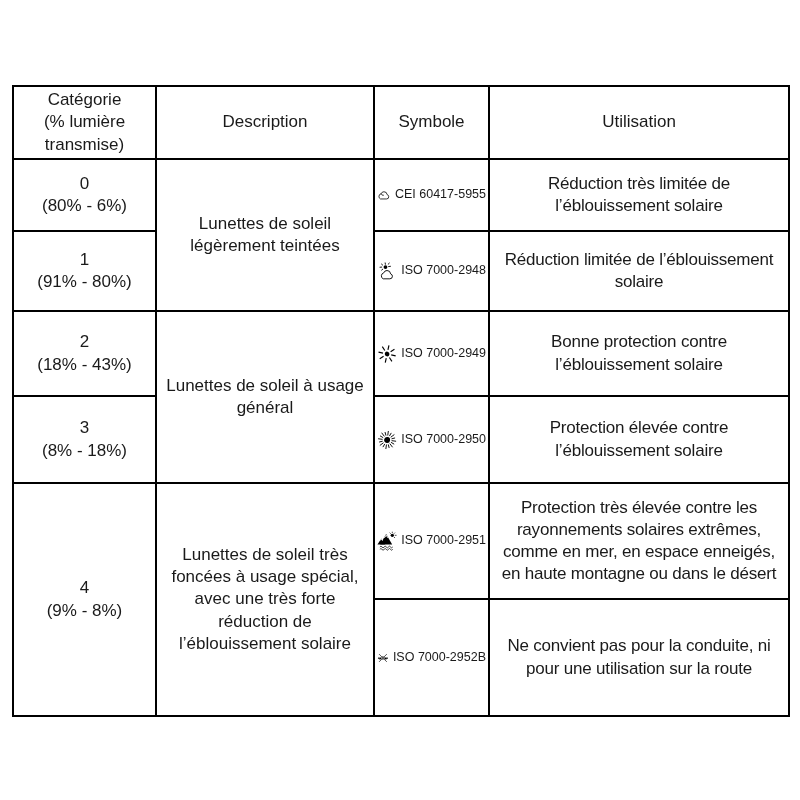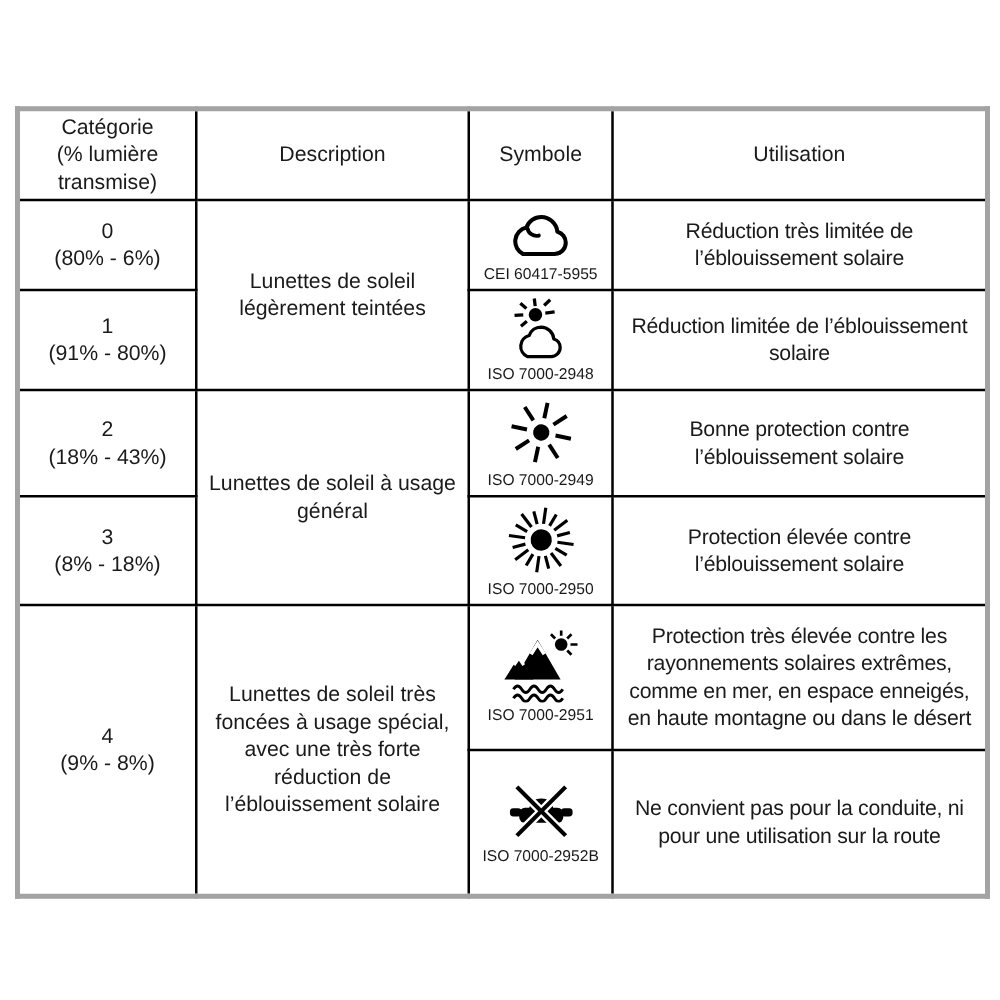--- a/index.html
+++ b/index.html
@@ -8,21 +8,21 @@
     font-family:"Liberation Sans", sans-serif;
     color:#1a1a1a;
     -webkit-font-smoothing:antialiased;
   }
   .stage{position:relative;width:800px;height:800px;background:#fff;overflow:hidden;}
   table.spec{
     position:absolute;left:12px;top:85px;
     width:776px;
     border-collapse:collapse;
     table-layout:fixed;
-    border:4px solid #a3a3a3;
+    border:2px solid #a3a3a3;
   }
   th,td{
     border:2px solid #000;
     text-align:center;
     vertical-align:middle;
     padding:2px 8px;
     font-size:17px;
     line-height:1.3;
     font-weight:400;
     overflow:hidden;
@@ -32,21 +32,21 @@
   tr.r1{height:80px;}
   tr.r2{height:85px;}
   tr.r3{height:87px;}
   tr.r4a{height:116px;}
   tr.r4b{height:117px;}
   .hline{display:block;}
   .cat-num{display:block;}
   .cat-range{display:block;}
   td.sym{padding:3px 2px;}
   .symwrap{
-    display:flex;flex-direction:column;
+    display:flex;flex-direction:row;
     align-items:center;justify-content:center;
     gap:4px;height:100%;
   }
   .caption{
     font-size:12.5px;
     line-height:1.1;
     white-space:nowrap;
     color:#1a1a1a;
   }
   td.usage{font-size:17px;letter-spacing:-0.2px;padding:2px 5px;}

